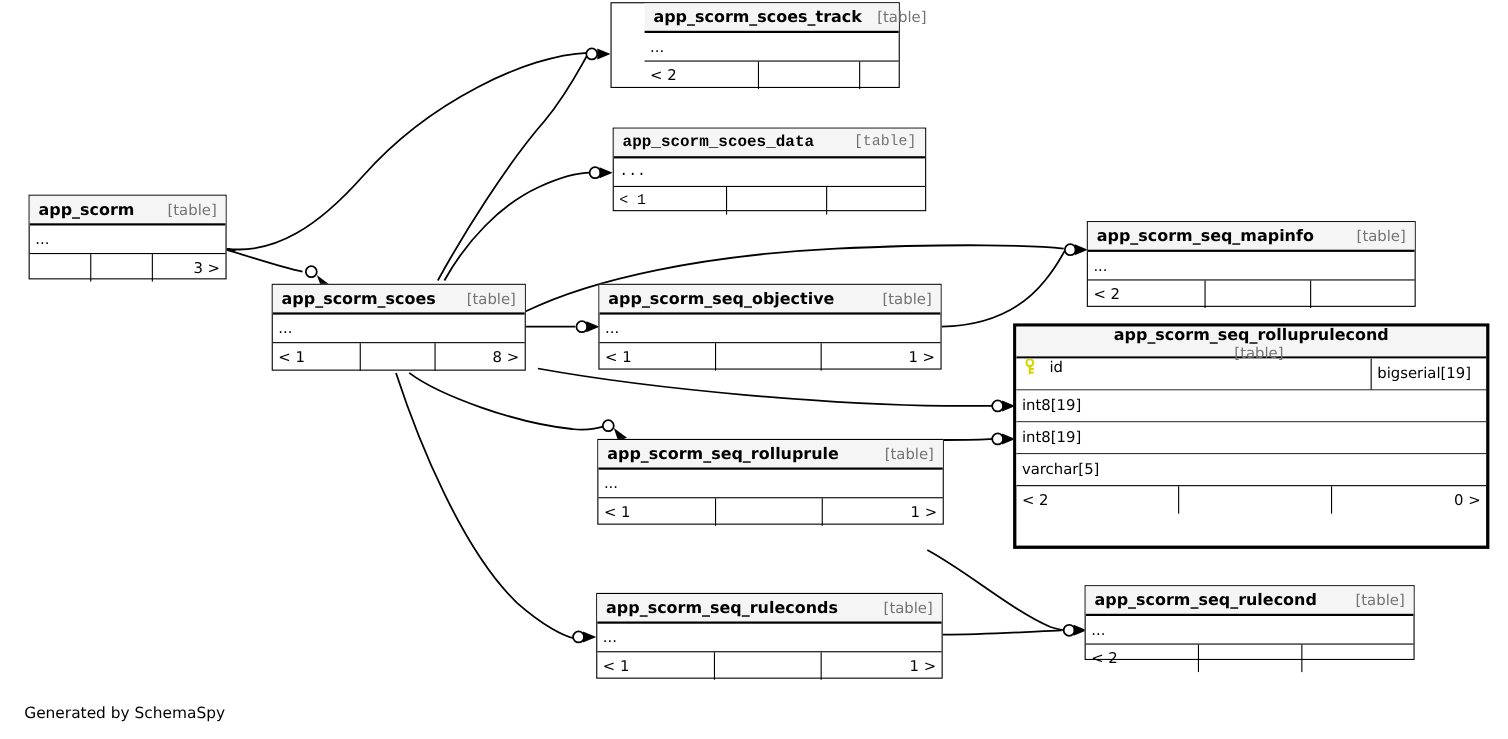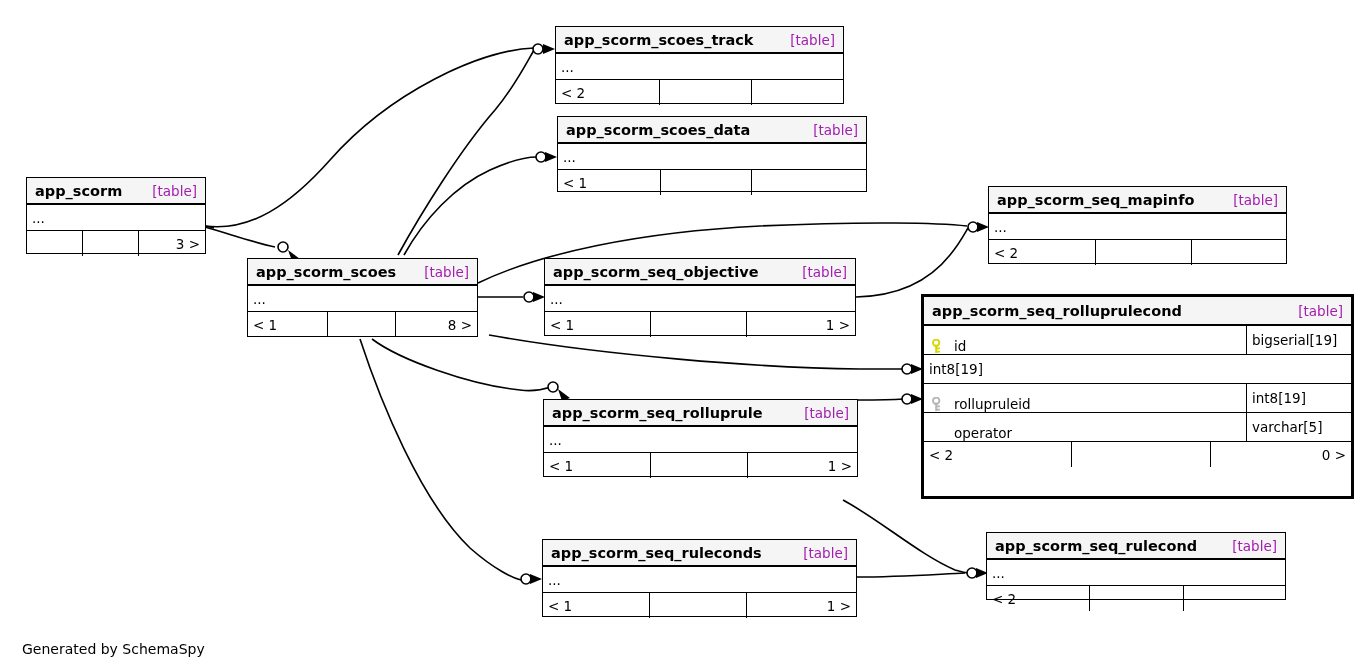--- a/index.html
+++ b/index.html
@@ -48,21 +48,21 @@
     height: 27px;
   }
   .tbl-name {
     font-weight: bold;
     font-size: 14.5px;
     color: #000000;
     white-space: nowrap;
   }
   .tbl-kind {
     font-size: 13.5px;
-    color: #a21caf;
+    color: #737373;
     white-space: nowrap;
     margin-left: 14px;
   }
   .tbl-ellipsis {
     height: 26px;
     box-sizing: border-box;
     display: flex;
     align-items: center;
     padding: 0 5px;
     font-size: 13.5px;
@@ -94,21 +94,21 @@
   
   .col-row {
     display: flex;
     height: 29px;
     box-sizing: border-box;
     border-bottom: 1px solid #000000;
     background: #ffffff;
   }
   .col-name-cell {
     display: flex;
-    align-items: flex-end;
+    align-items: flex-start;
     flex: 1 1 auto;
     padding-left: 8px;
     border-right: 1px solid #000000;
     box-sizing: border-box;
     overflow: hidden;
   }
   .col-type-cell {
     display: flex;
     align-items: center;
     width: 104px;
@@ -222,34 +222,34 @@
       <span class="tbl-kind">[table]</span>
     </div>
     <div class="tbl-ellipsis">...</div>
     <div class="tbl-footer">
       <span class="fcell left" style="width:56px;"></span>
       <span class="fcell left" style="width:56px;"></span>
       <span class="fcell right" style="flex:1 1 auto;">3 &gt;</span>
     </div>
   </div>
 
-  <div class="table-node" style="left:555px; top:26px; width:289px; height:78px;">
+  <div class="table-node" style="left:555px; top:2px; width:263px; height:78px;padding-left:30px;">
     <div class="tbl-header">
       <span class="tbl-name">app_scorm_scoes_track</span>
       <span class="tbl-kind">[table]</span>
     </div>
     <div class="tbl-ellipsis">...</div>
     <div class="tbl-footer">
       <span class="fcell left" style="width:104px;">&lt; 2</span>
       <span class="fcell left" style="width:92px;"></span>
       <span class="fcell right" style="flex:1 1 auto;"></span>
     </div>
   </div>
 
-  <div class="table-node" style="left:557px; top:116px; width:310px; height:76px;">
+  <div class="table-node" style="left:557px; top:116px; width:285px; height:76px;font-family:Liberation Mono, monospace;">
     <div class="tbl-header">
       <span class="tbl-name">app_scorm_scoes_data</span>
       <span class="tbl-kind">[table]</span>
     </div>
     <div class="tbl-ellipsis">...</div>
     <div class="tbl-footer">
       <span class="fcell left" style="width:103px;">&lt; 1</span>
       <span class="fcell left" style="width:91px;"></span>
       <span class="fcell right" style="flex:1 1 auto;"></span>
     </div>
@@ -261,21 +261,21 @@
       <span class="tbl-kind">[table]</span>
     </div>
     <div class="tbl-ellipsis">...</div>
     <div class="tbl-footer">
       <span class="fcell left" style="width:80px;">&lt; 1</span>
       <span class="fcell left" style="width:68px;"></span>
       <span class="fcell right" style="flex:1 1 auto;">8 &gt;</span>
     </div>
   </div>
 
-  <div class="table-node" style="left:988px; top:186px; width:299px; height:78px;">
+  <div class="table-node" style="left:988px; top:201px; width:299px; height:78px;">
     <div class="tbl-header">
       <span class="tbl-name">app_scorm_seq_mapinfo</span>
       <span class="tbl-kind">[table]</span>
     </div>
     <div class="tbl-ellipsis">...</div>
     <div class="tbl-footer">
       <span class="fcell left" style="width:107px;">&lt; 2</span>
       <span class="fcell left" style="width:96px;"></span>
       <span class="fcell right" style="flex:1 1 auto;"></span>
     </div>
@@ -301,21 +301,21 @@
     </div>
     <div class="tbl-ellipsis">...</div>
     <div class="tbl-footer">
       <span class="fcell left" style="width:107px;">&lt; 1</span>
       <span class="fcell left" style="width:97px;"></span>
       <span class="fcell right" style="flex:1 1 auto;">1 &gt;</span>
     </div>
   </div>
 
   <div class="table-node highlight" style="left:921px; top:294px; width:433px; height:205px;">
-    <div class="tbl-header" style="height:29px;">
+    <div class="tbl-header" style="height:29px;flex-direction:column;">
       <span class="tbl-name">app_scorm_seq_rolluprulecond</span>
       <span class="tbl-kind">[table]</span>
     </div>
 
     <div class="col-row">
       <div class="col-name-cell">
         <svg class="key-icon" viewBox="0 0 13 16" xmlns="http://www.w3.org/2000/svg">
           <circle cx="4" cy="4" r="3.4" fill="none" stroke="#d6d600" stroke-width="2"></circle>
           <rect x="3" y="6" width="2.2" height="9" fill="#d6d600"></rect>
           <rect x="5" y="9" width="3" height="2" fill="#d6d600"></rect>
@@ -324,37 +324,24 @@
         <span class="col-label">id</span>
       </div>
       <div class="col-type-cell">bigserial[19]</div>
     </div>
 
     <div class="col-row">
       <div class="col-type-cell">int8[19]</div>
     </div>
 
     <div class="col-row">
-      <div class="col-name-cell">
-        <svg class="key-icon" viewBox="0 0 13 16" xmlns="http://www.w3.org/2000/svg">
-          <circle cx="4" cy="4" r="3.4" fill="none" stroke="#b5b5b5" stroke-width="2"></circle>
-          <rect x="3" y="6" width="2.2" height="9" fill="#b5b5b5"></rect>
-          <rect x="5" y="9" width="3" height="2" fill="#b5b5b5"></rect>
-          <rect x="5" y="12.5" width="3" height="2" fill="#b5b5b5"></rect>
-        </svg>
-        <span class="col-label">rollupruleid</span>
-      </div>
       <div class="col-type-cell">int8[19]</div>
     </div>
 
     <div class="col-row">
-      <div class="col-name-cell">
-        <span class="key-spacer"></span>
-        <span class="col-label">operator</span>
-      </div>
       <div class="col-type-cell">varchar[5]</div>
     </div>
 
 
     <div class="tbl-footer">
       <span class="fcell left" style="width:148px;">&lt; 2</span>
       <span class="fcell left" style="width:139px;"></span>
       <span class="fcell right" style="flex:1 1 auto;">0 &gt;</span>
     </div>
   </div>

